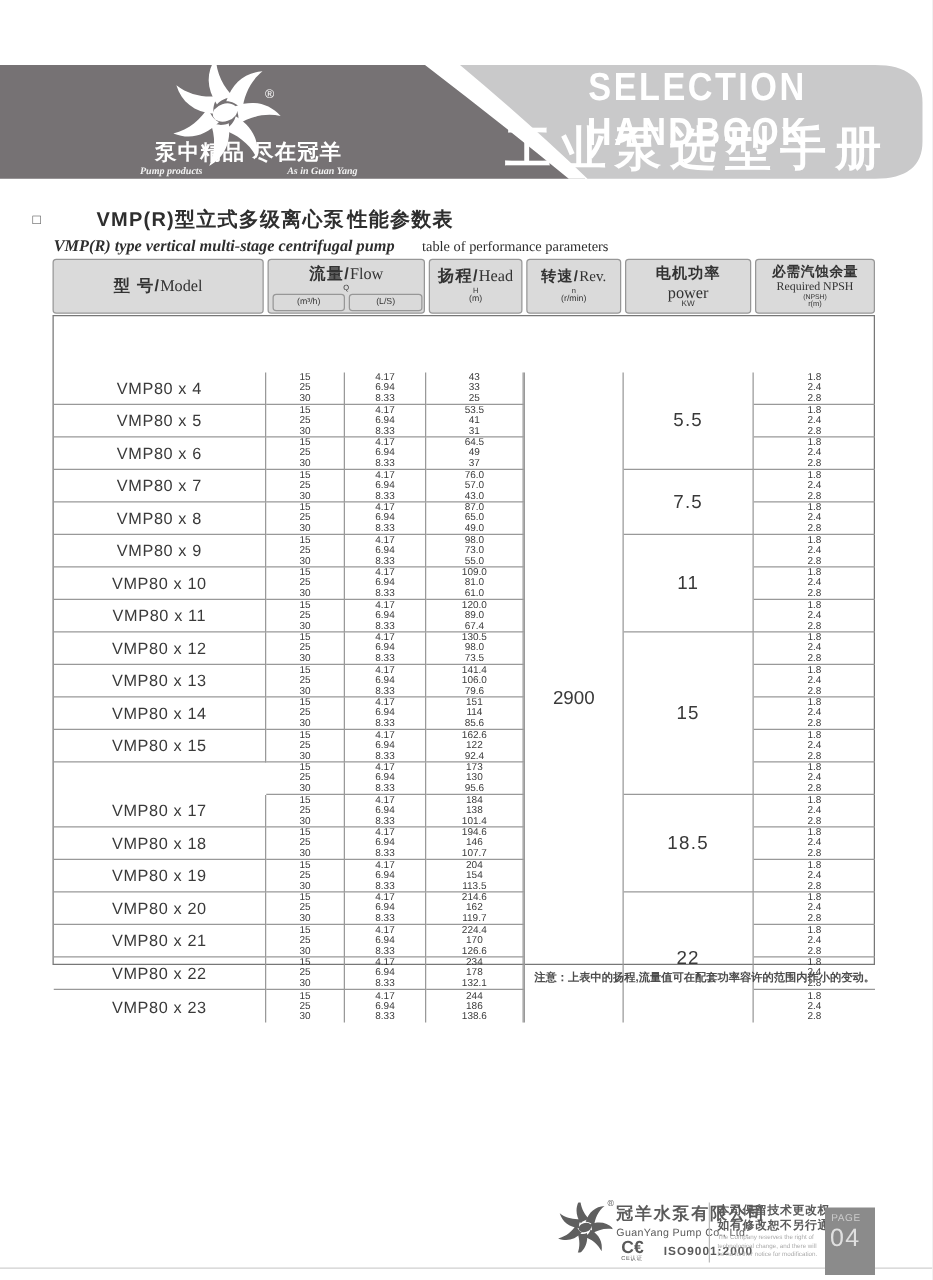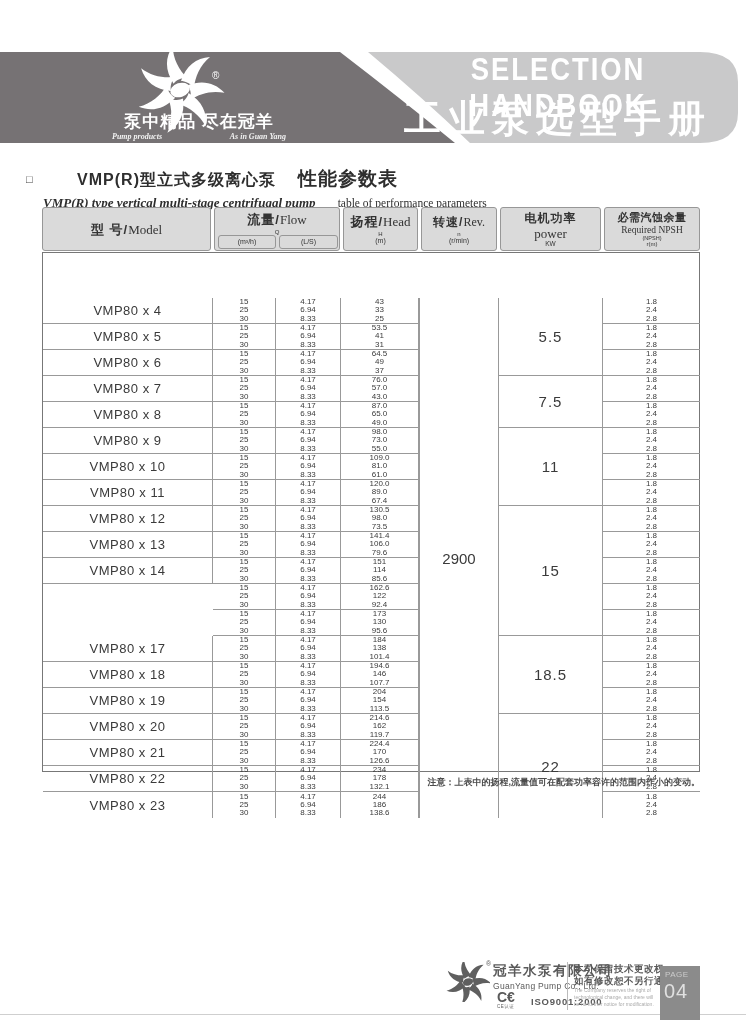--- a/index.html
+++ b/index.html
@@ -17,21 +17,21 @@
   .logo-reg{position:absolute;left:212px;top:24px;font-size:10px;color:#ffffff;}
   .slogan{position:absolute;left:104px;top:64px;width:190px;text-align:center;
           font-weight:700;font-size:17px;letter-spacing:1px;color:#ffffff;white-space:nowrap;}
   .slogan-en{position:absolute;left:104px;top:86px;width:190px;font-family:"Liberation Serif",serif;
              font-style:italic;font-weight:700;font-size:8px;color:#f2f2f2;display:flex;justify-content:space-between;padding:0 8px;box-sizing:border-box;}
 
   
   #sec-title{position:absolute;left:26px;top:166px;white-space:nowrap;}
   #sec-title .bullet{font-size:11px;vertical-align:2px;color:#444;}
   #sec-title .t-zh{font-size:16px;font-weight:700;color:#2e2e2e;letter-spacing:1px;margin-left:40px;}
-  #sec-title .t-zh-sub{font-size:19px;font-weight:700;color:#2e2e2e;margin-left:22px;letter-spacing:1px;}
+  #sec-title .t-zh-sub{font-size:16px;font-weight:700;color:#2e2e2e;margin-left:2px;letter-spacing:1px;}
   #sec-title .row2{margin:1px 0 0 17px;}
   #sec-title .t-en{font-family:"Liberation Serif",serif;font-style:italic;font-weight:700;font-size:13px;color:#2e2e2e;}
   #sec-title .t-en-sub{font-family:"Liberation Serif",serif;font-size:11.5px;color:#2e2e2e;margin-left:22px;}
 
   
   #tbl{position:absolute;left:42px;top:207px;width:658px;height:565px;}
   .hbox{position:absolute;top:0;height:44px;background:#dadada;border:1px solid #979797;
         border-radius:3px;box-sizing:border-box;text-align:center;color:#333;}
   .hb-model{left:0;width:169px;display:flex;align-items:center;justify-content:center;}
   .hb-flow{left:172px;width:126px;}
@@ -430,20 +430,21 @@
             <div class="num">114</div>
             <div class="num">85.6</div>
           </div>
           <div class="c c-np">
             <div class="num">1.8</div>
             <div class="num">2.4</div>
             <div class="num">2.8</div>
           </div>
         </div>
         <div class="trow" style="top: 331px;">
+          <div class="c c-model">VMP80 x 15</div>
           <div class="c c-f1">
             <div class="num">15</div>
             <div class="num">25</div>
             <div class="num">30</div>
           </div>
           <div class="c c-f2">
             <div class="num">4.17</div>
             <div class="num">6.94</div>
             <div class="num">8.33</div>
           </div>

